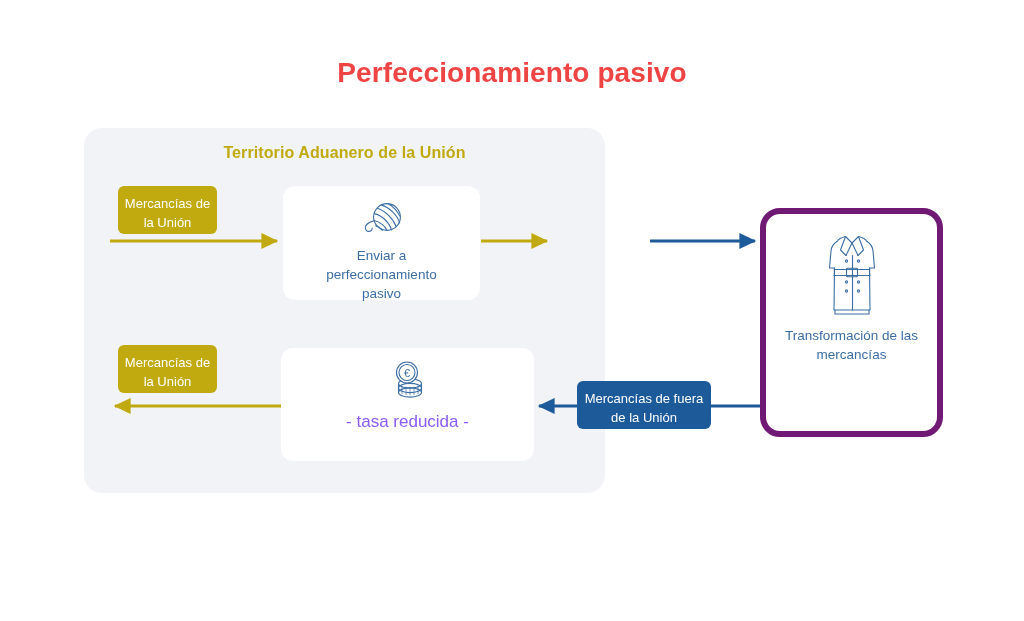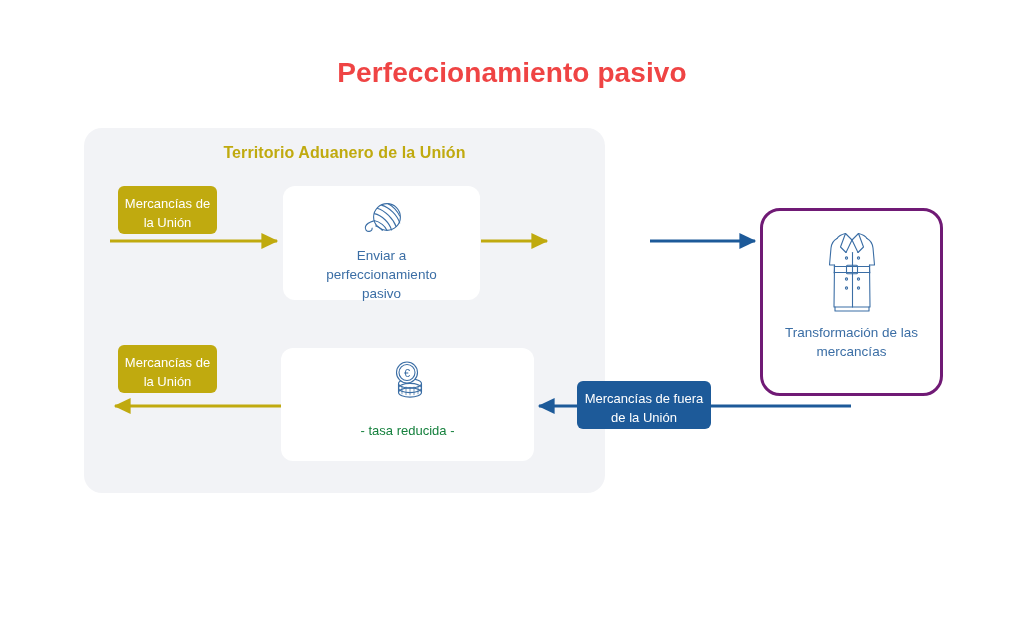--- a/index.html
+++ b/index.html
@@ -105,22 +105,22 @@
     top: 50%;
     transform: translateY(-50%);
     font-size: 13.5px;
   }
 
   
   .card-transform {
     left: 760px;
     top: 208px;
     width: 183px;
-    height: 188px;
-    border: 3px solid #701a75;
+    height: 229px;
+    border: 6px solid #701a75;
     border-radius: 20px;
   }
   .card-transform .card-icon {
     position: absolute;
     left: 50%;
     top: 16px;
     transform: translateX(-50%);
   }
   .card-transform .card-label {
     top: 112px;
@@ -146,24 +146,24 @@
     top: 55px;
     text-align: center;
     font-size: 13.5px;
     font-weight: bold;
     color: #1f5893;
   }
   .card-release .release-sub {
     position: absolute;
     left: 0;
     right: 0;
-    top: 75px;
-    text-align: center;
-    font-size: 13px;
-    color: #15803d;
+    top: 64px;
+    text-align: center;
+    font-size: 17px;
+    color: #8b5cf6;
   }
 
   
   .tag {
     position: absolute;
     border-radius: 6px;
     color: #ffffff;
     font-size: 13px;
     line-height: 19px;
     text-align: center;

